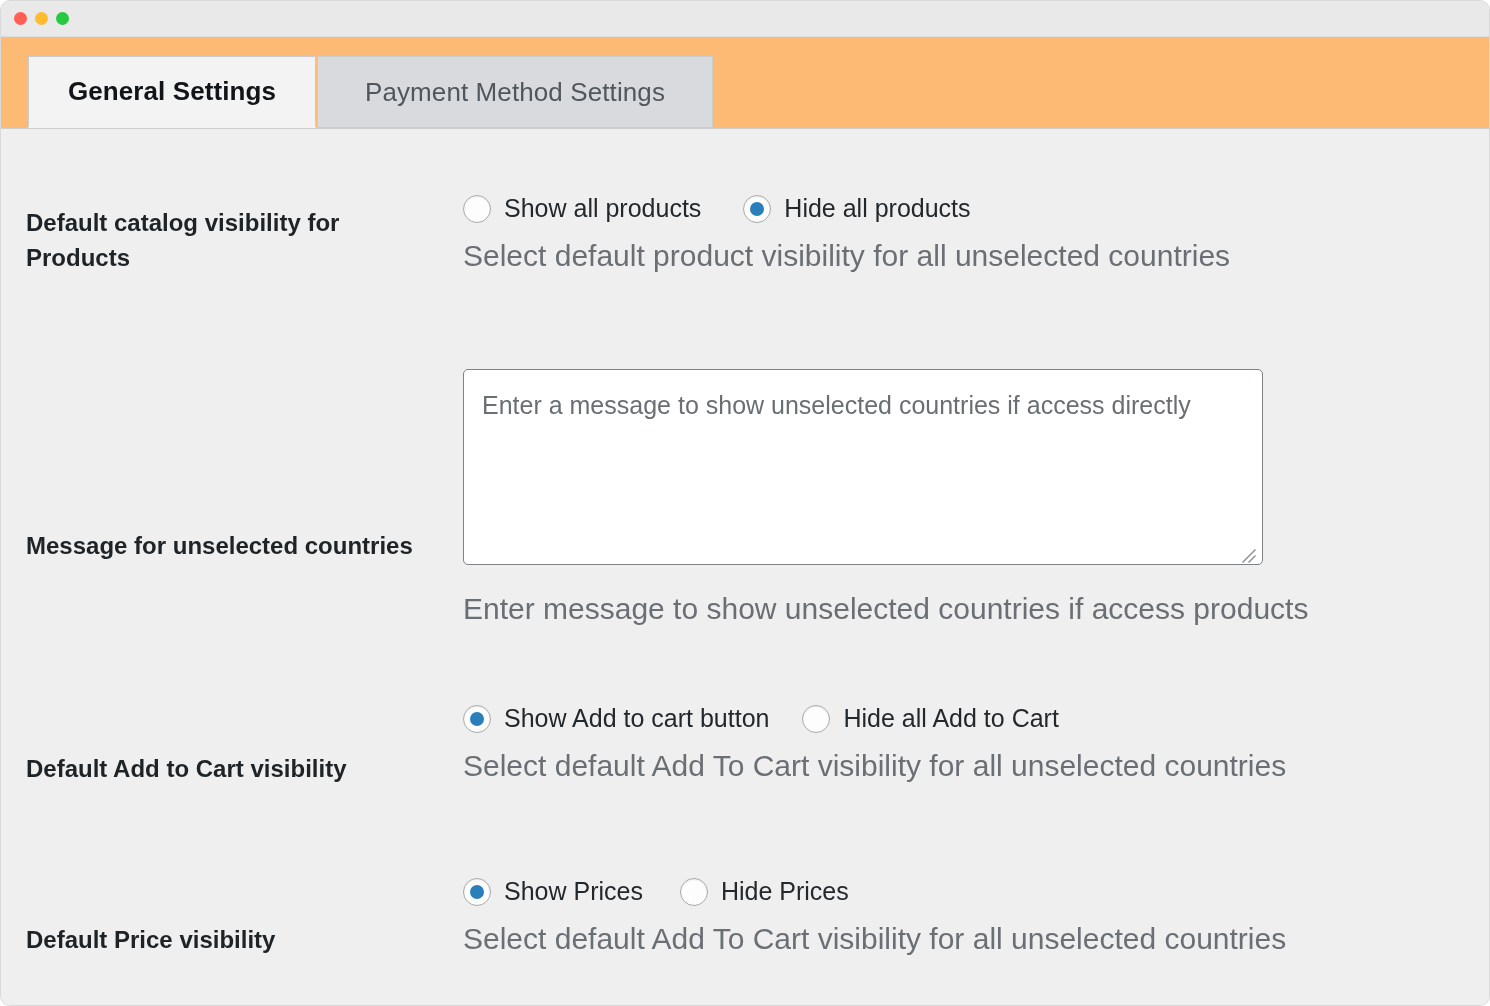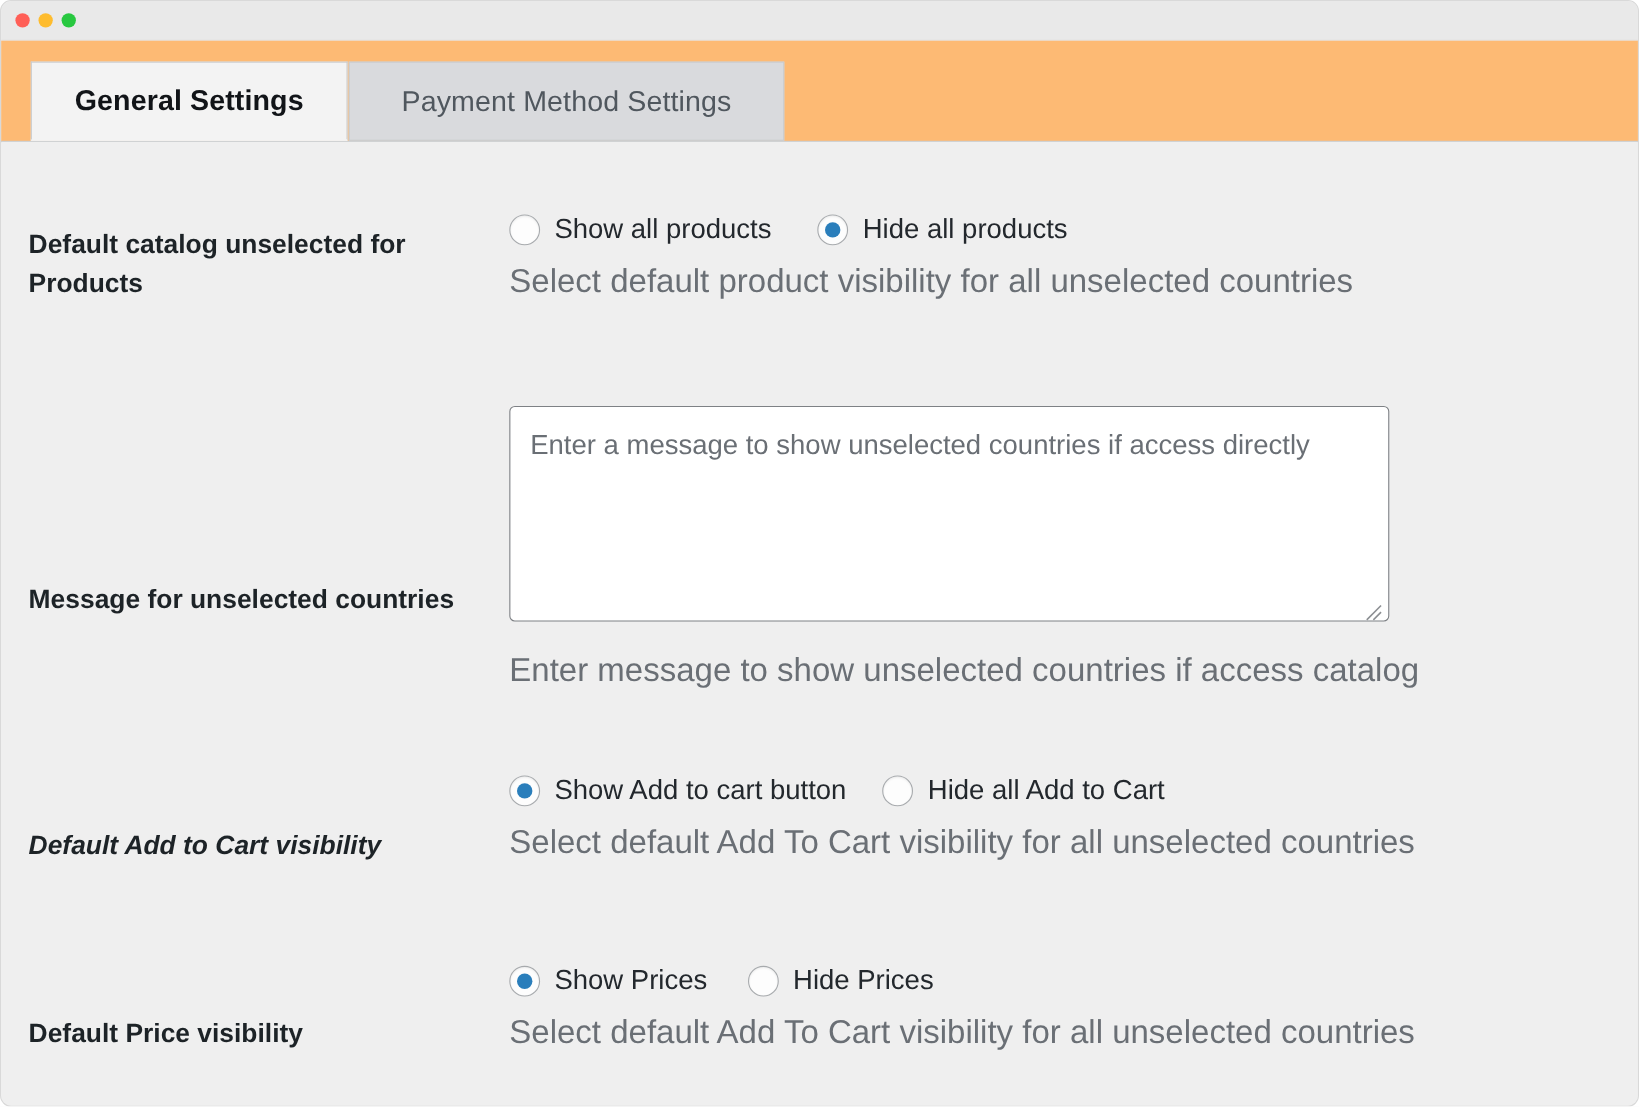--- a/index.html
+++ b/index.html
@@ -185,21 +185,21 @@
   }
 
   
   #row-catalog   { top: 65px; }
   #row-message   { top: 240px; }
   #row-cart      { top: 575px; }
   #row-price     { top: 748px; }
 
   #row-catalog .row-label { padding-top: 12px; }
   #row-message .row-label { padding-top: 160px; }
-  #row-cart    .row-label { padding-top: 48px; font-style: italic; }
+  #row-cart    .row-label { padding-top: 48px; }
   #row-price   .row-label { padding-top: 46px; }
 </style>
 </head>
 <body>
 
 <div class="window">
 
   <div class="titlebar">
     <div class="traffic">
       <span class="dot red"></span>
@@ -210,21 +210,21 @@
 
   <div class="tabstrip">
     <div class="tab active">General Settings</div>
     <div class="tab inactive">Payment Method Settings</div>
     <div class="tab-underline"></div>
   </div>
 
   <div class="content">
 
     <div class="row" id="row-catalog">
-      <div class="row-label">Default catalog unselected for Products</div>
+      <div class="row-label">Default catalog visibility for Products</div>
       <div class="row-field">
         <div class="radio-line">
           <label class="radio-opt" style="margin-right:42px;">
             <span class="radio"></span>
             <span class="radio-text">Show all products</span>
           </label>
           <label class="radio-opt">
             <span class="radio checked"></span>
             <span class="radio-text">Hide all products</span>
           </label>
@@ -236,21 +236,21 @@
     <div class="row" id="row-message">
       <div class="row-label">Message for unselected countries</div>
       <div class="row-field">
         <div style="position:relative;width:800px;">
           <textarea class="textarea-box" placeholder="Enter a message to show unselected countries if access directly" style=""></textarea>
           <svg class="resize-grip" viewBox="0 0 16 16">
             <line x1="1.5" y1="14.5" x2="14.5" y2="1.5" stroke="#8b8e92" stroke-width="1.4"></line>
             <line x1="7.5" y1="14.5" x2="14.5" y2="7.5" stroke="#8b8e92" stroke-width="1.4"></line>
           </svg>
         </div>
-        <div class="helptext" style="margin-top:20px;">Enter message to show unselected countries if access catalog</div>
+        <div class="helptext" style="margin-top:20px;">Enter message to show unselected countries if access products</div>
       </div>
     </div>
 
     <div class="row" id="row-cart">
       <div class="row-label">Default Add to Cart visibility</div>
       <div class="row-field">
         <div class="radio-line">
           <label class="radio-opt" style="margin-right:33px;">
             <span class="radio checked"></span>
             <span class="radio-text">Show Add to cart button</span>

